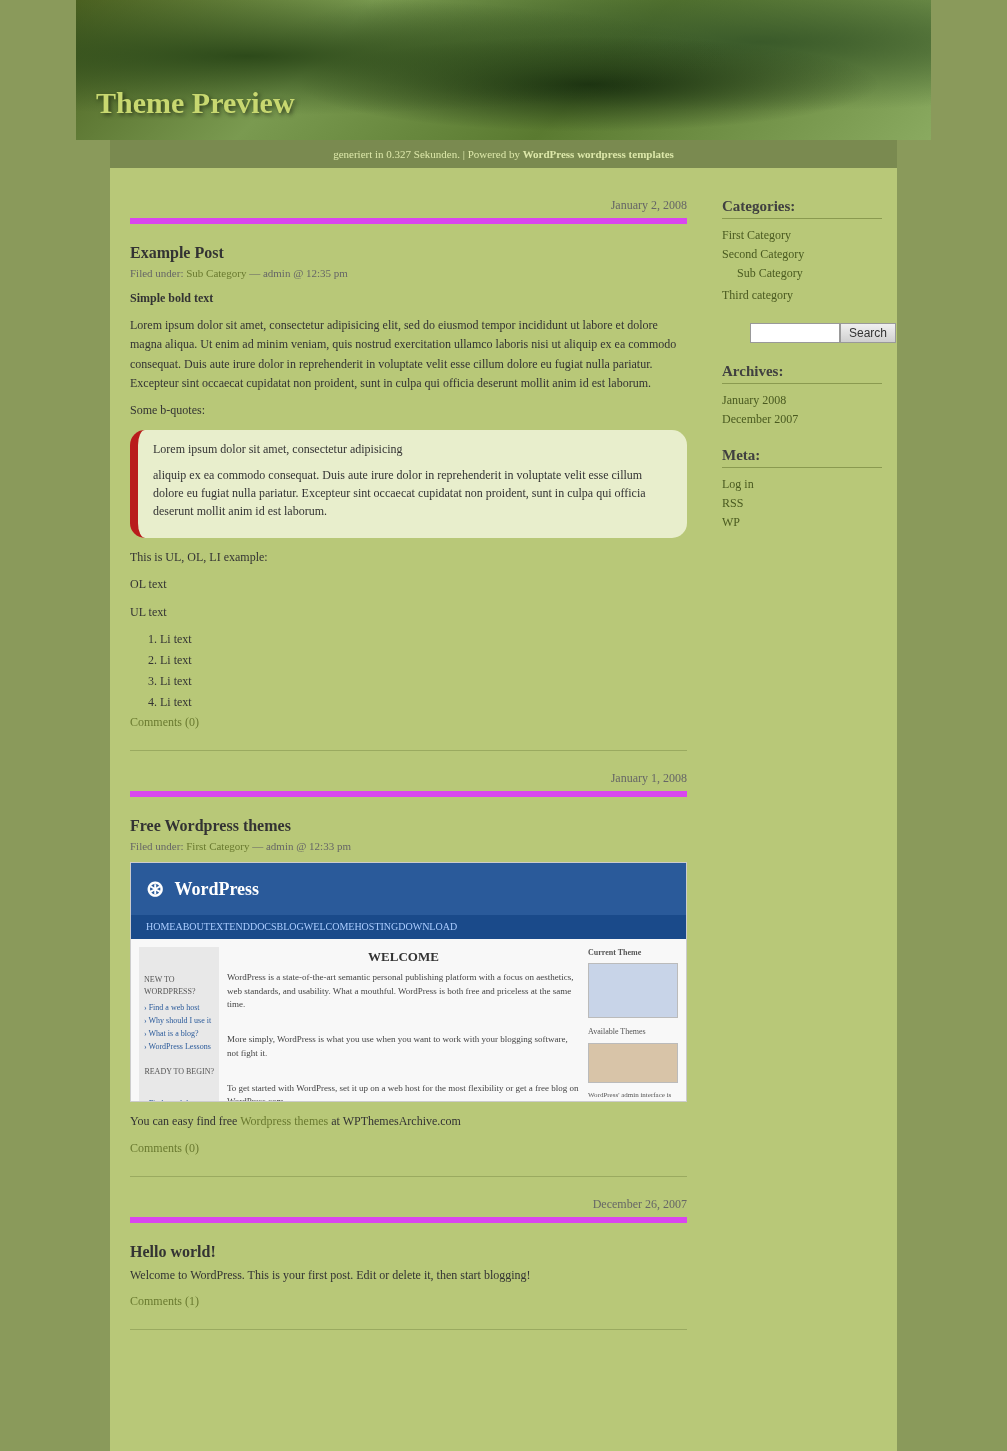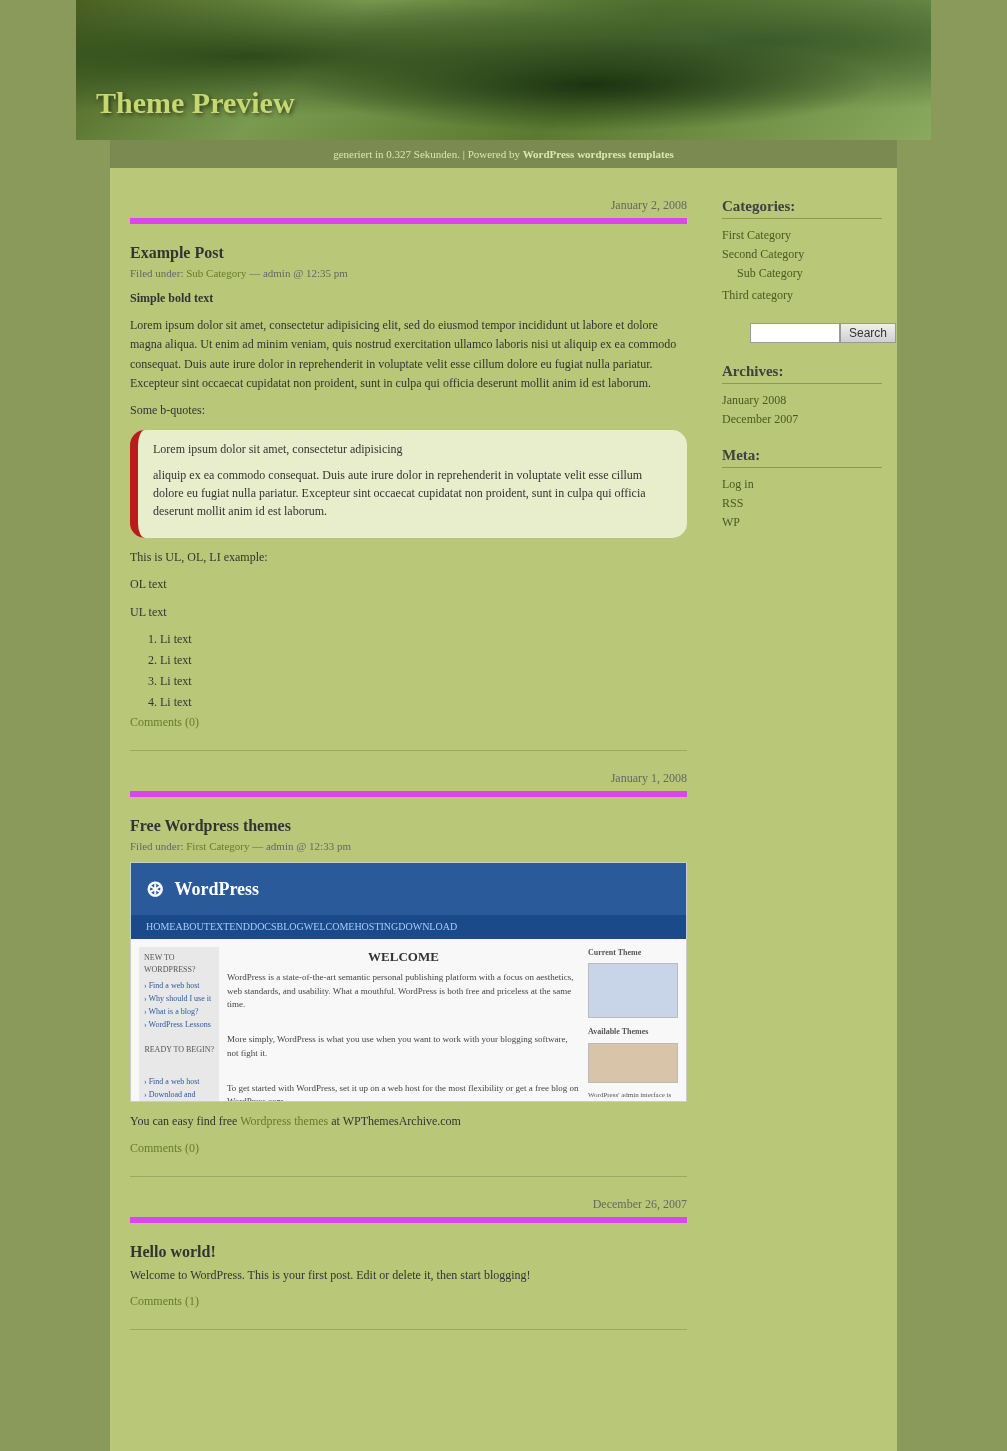--- a/index.html
+++ b/index.html
@@ -347,21 +347,21 @@
                   <span>ABOUT</span>
                   <span>EXTEND</span>
                   <span>DOCS</span>
                   <span>BLOG</span>
                   <span>WELCOME</span>
                   <span>HOSTING</span>
                   <span>DOWNLOAD</span>
               </div>
               <div class="wp-body">
                 <div class="wp-sidebar-sim">
-                  <div style="font-size:8px;color:#555;margin-bottom:3px;">NEW TO WORDPRESS?</div>
+                  <div style="font-size:8px;color:#555;margin-bottom:3px;margin-top:22px;">NEW TO WORDPRESS?</div>
                   <div>› Find a web host</div>
                   <div>› Why should I use it</div>
                   <div>› What is a blog?</div>
                   <div>› WordPress Lessons</div>
                   <br>
                   <div style="font-size:8px;color:#555;margin-bottom:19px;text-align:right;">READY TO BEGIN?</div>
                   <div>› Find a web host</div>
                   <div>› Download and Install</div>
                   <div>› Documentation</div>
                   
@@ -370,21 +370,21 @@
                   <div class="wp-welcome-title">WELCOME</div>
                   <p>WordPress is a state-of-the-art semantic personal publishing platform with a focus on aesthetics, web standards, and usability. What a mouthful. WordPress is both free and priceless at the same time.</p>
                   <br>
                   <p>More simply, WordPress is what you use when you want to work with your blogging software, not fight it.</p>
                   <br>
                   <p>To get started with WordPress, set it up on a web host for the most flexibility or get a free blog on WordPress.com.</p>
                 </div>
                 <div class="wp-right-sim">
                   <div style="font-size:8px;font-weight:bold;color:#555;">Current Theme</div>
                   <div class="wp-theme-box" style="background:#c8d4e8;"></div>
-                  <div style="font-size:8px;font-weight:bold;color:#555;margin-top:4px;">Available Themes</div>
+                  <div style="font-size:8px;font-weight:normal;color:#555;margin-top:4px;">Available Themes</div>
                   <div class="wp-theme-box" style="background:#d8c4a8;height:40px;"></div>
                   <div style="font-size:7px;color:#555;margin-top:3px;">WordPress' admin interface is one of the friendliest around.</div>
 
                 </div>
               </div>
             </div>
             <p>
               <span>You can easy find free </span><a style="color:#6a7a30;">Wordpress themes</a><span> at WPThemesArchive.com</span>
             </p>
           </div>

